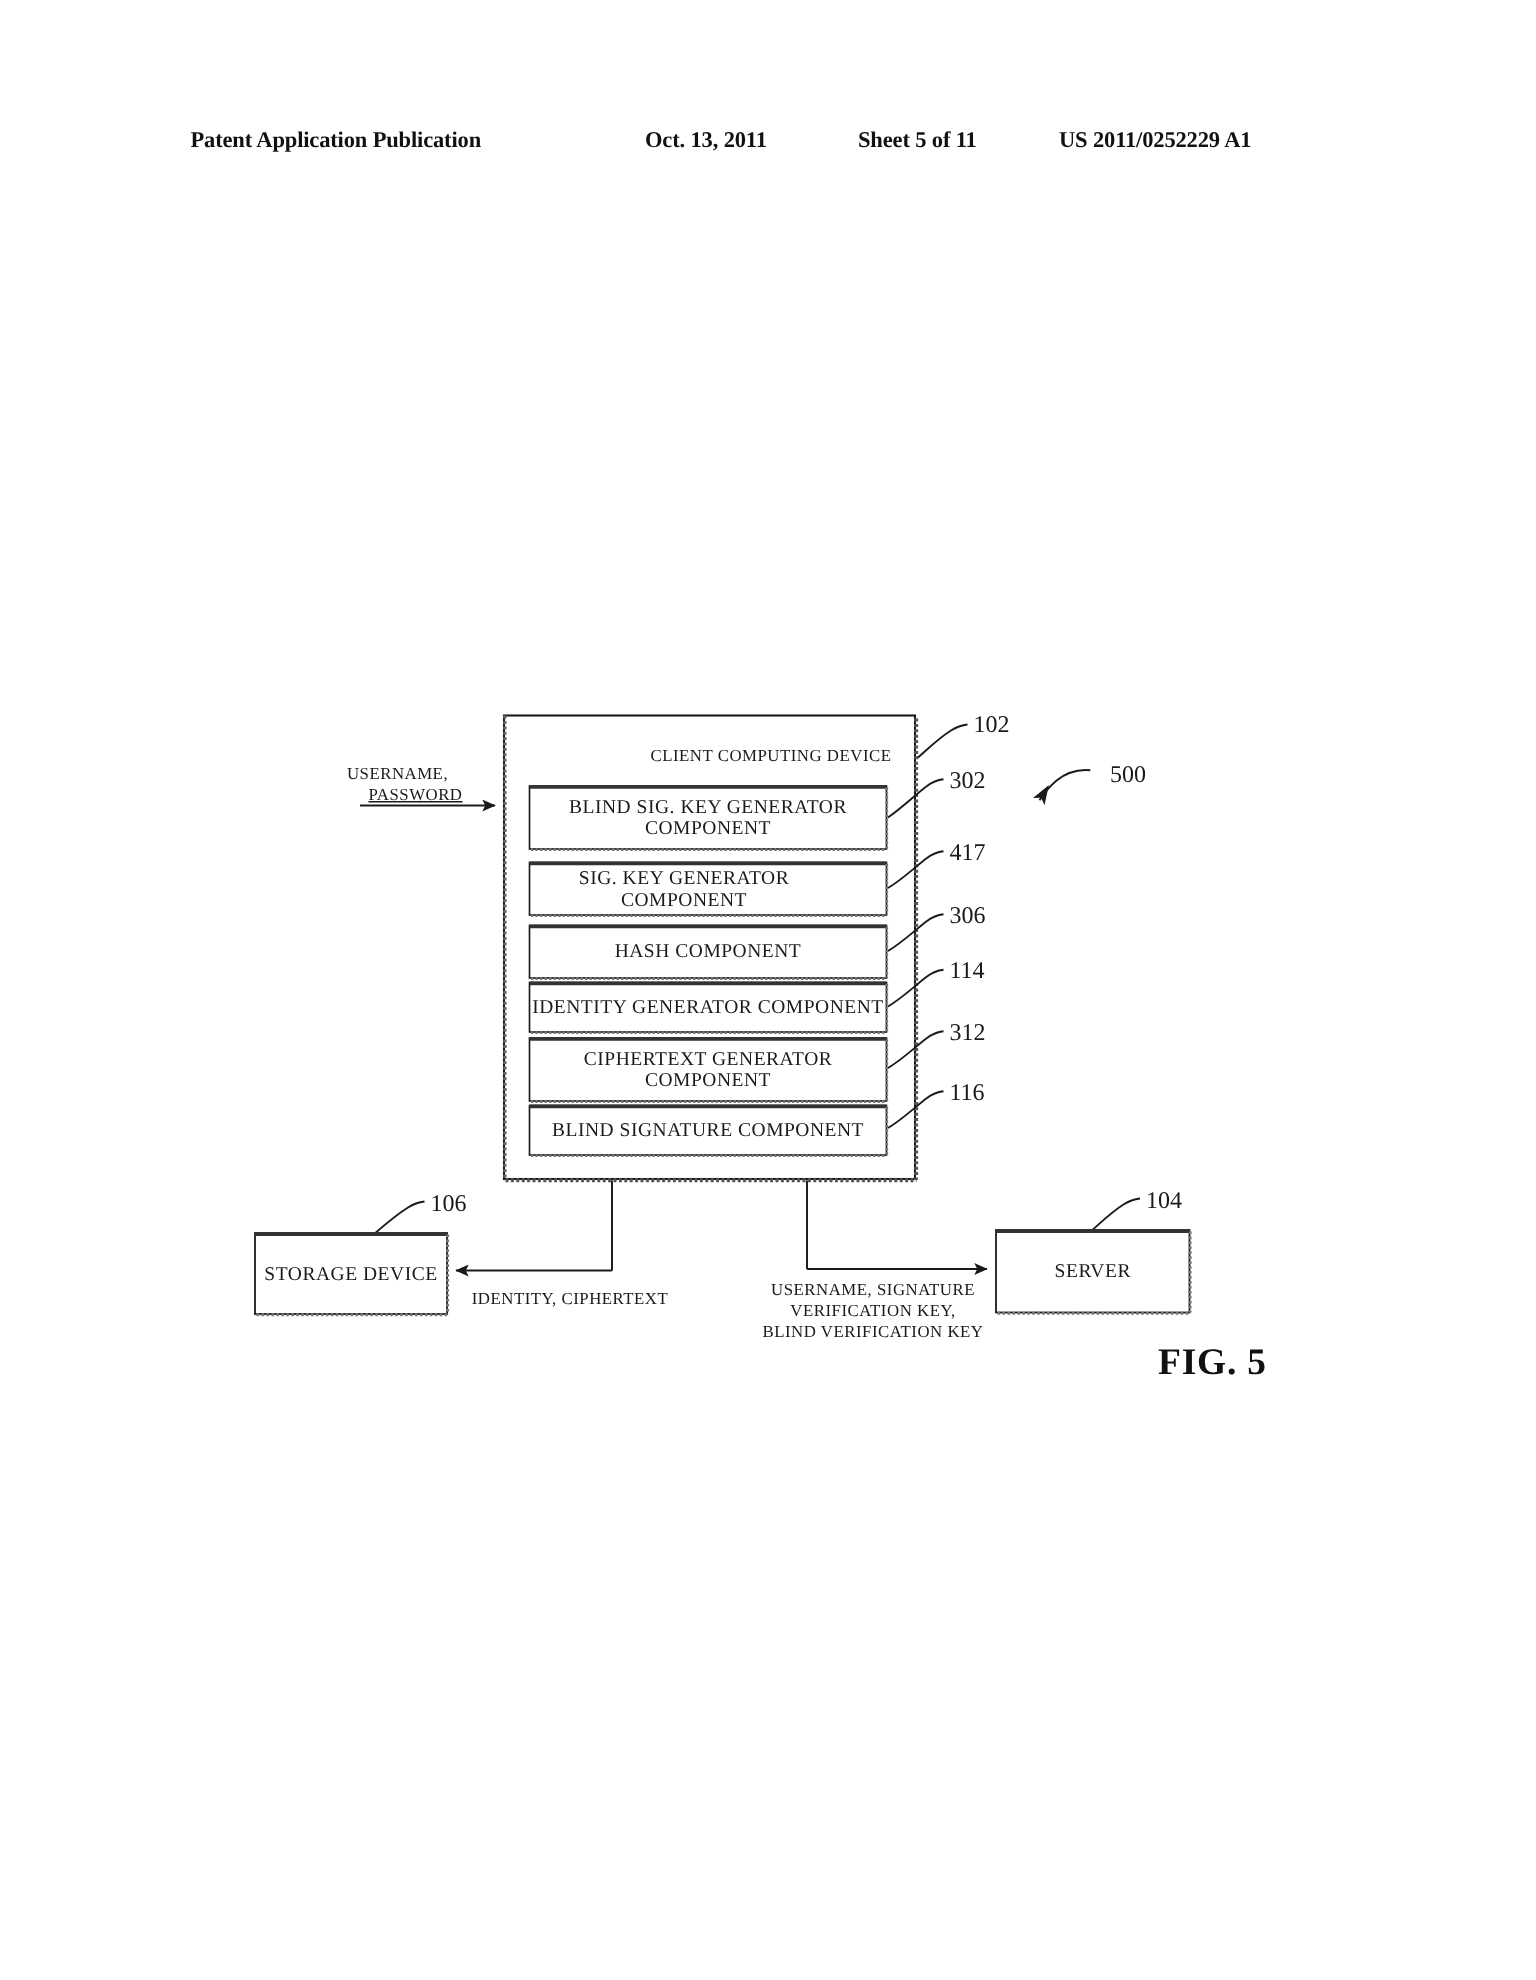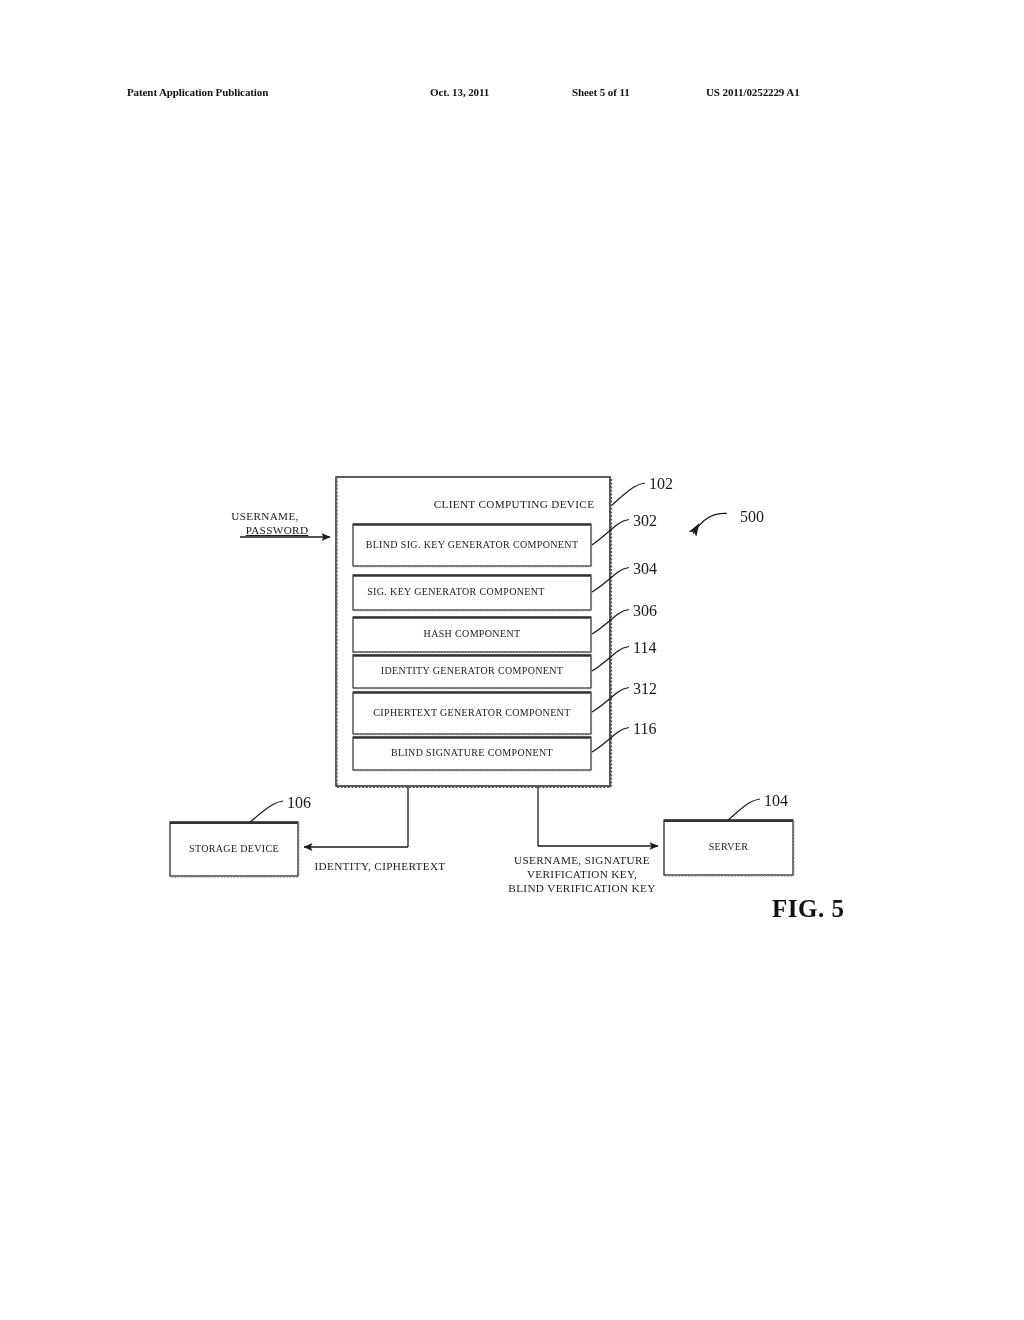--- a/index.html
+++ b/index.html
@@ -22,21 +22,21 @@
     position: absolute;
     left: 0;
     top: 86px;
     width: 1024px;
     height: 24px;
   }
   #page-header .hdr-item {
     position: absolute;
     font-family: "Liberation Serif", "DejaVu Serif", serif;
     font-weight: bold;
-    font-size: 11px;
+    font-size: 15px;
     letter-spacing: -0.1px;
     white-space: nowrap;
     color: #111;
   }
   #hdr-title   { left: 127px; top: 0; }
   #hdr-date    { left: 430px; top: 0; }
   #hdr-sheet   { left: 572px; top: 0; }
   #hdr-pubno   { left: 706px; top: 0; }
 
   
@@ -76,21 +76,21 @@
     color: #1a1a1a;
     white-space: nowrap;
   }
   .boxlabel {
     position: absolute;
     display: flex;
     align-items: center;
     justify-content: center;
     text-align: center;
     font-family: "Liberation Serif", "DejaVu Serif", serif;
-    font-size: 10px;
+    font-size: 13px;
     letter-spacing: 0.35px;
     line-height: 14.5px;
     color: #1a1a1a;
   }
   #fig-caption {
     position: absolute;
     left: 772px;
     top: 895px;
     font-family: "Liberation Serif", "DejaVu Serif", serif;
     font-weight: bold;
@@ -225,21 +225,21 @@
 
   <div class="boxlabel" style="left:353px; top:524px; width:238px; height:42px;">BLIND SIG. KEY GENERATOR COMPONENT</div>
   <div class="boxlabel" style="left:353px; top:575px; width:206px; height:35px;">SIG. KEY GENERATOR COMPONENT</div>
   <div class="boxlabel" style="left:353px; top:617px; width:238px; height:35px;">HASH COMPONENT</div>
   <div class="boxlabel" style="left:353px; top:655px; width:238px; height:33px;">IDENTITY GENERATOR COMPONENT</div>
   <div class="boxlabel" style="left:353px; top:737px; width:238px; height:33px;">BLIND SIGNATURE COMPONENT</div>
   <div class="boxlabel" style="left:353px; top:692px; width:238px; height:42px;">CIPHERTEXT GENERATOR COMPONENT</div>
 
   <div class="ref" style="left:649px; top:475px;">102</div>
   <div class="ref" style="left:633px; top:512px;">302</div>
-  <div class="ref" style="left:633px; top:560px;">304</div>
+  <div class="ref" style="left:633px; top:560px;">417</div>
   <div class="ref" style="left:633px; top:602px;">306</div>
   <div class="ref" style="left:633px; top:639px;">114</div>
   <div class="ref" style="left:633px; top:680px;">312</div>
   <div class="ref" style="left:633px; top:720px;">116</div>
   <div class="ref" style="left:287px; top:794px;">106</div>
   <div class="ref" style="left:764px; top:792px;">104</div>
   <div class="ref" style="left:740px; top:508px;">500</div>
 
   <div class="lbl centered" style="left:265px; top:509px;">USERNAME,</div>
   <div class="lbl centered" style="left:277px; top:523px;text-decoration:underline;">PASSWORD</div>

